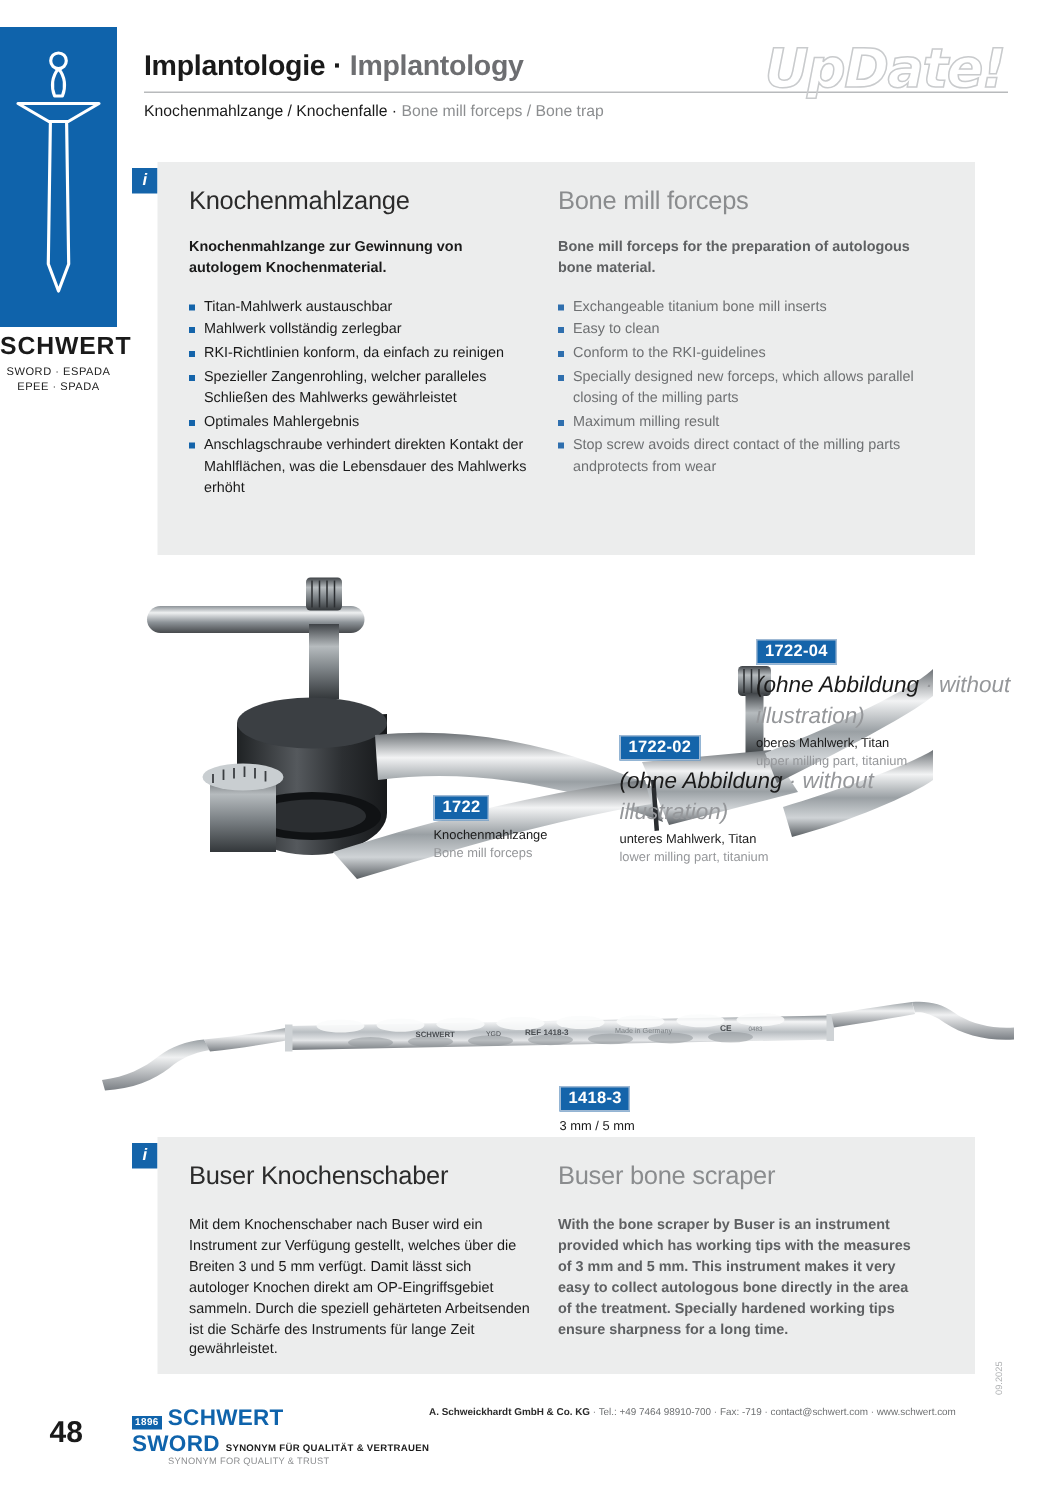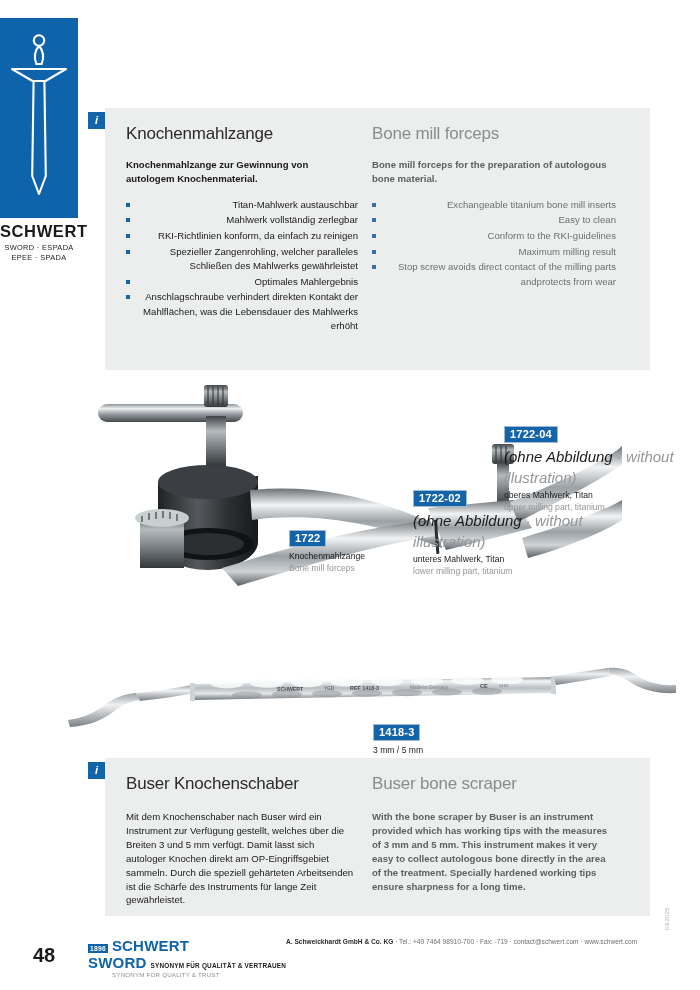--- a/index.html
+++ b/index.html
@@ -56,21 +56,21 @@
   
   .panel { position: absolute; background: #eceded; }
   .col { position: absolute; }
   .col h2 { font-size: 17px; font-weight: normal; color: #2b2b2b; letter-spacing: -.2px; }
   .col.en h2 { color: #8a8c8e; }
   .lead { font-size: 9.6px; font-weight: bold; line-height: 1.45; margin-top: 14px; color: #1a1a1a; }
   .col.en .lead { color: #5e6062; }
   ul.feat { list-style: none; margin-top: 12px; }
   ul.feat li {
     position: relative; padding-left: 10px;
-    font-size: 9.6px; line-height: 1.52; color: #1a1a1a; margin-bottom: 1px; text-align: right;
+    font-size: 9.6px; line-height: 1.52; color: #1a1a1a; margin-bottom: 1px;
   }
   ul.feat li::before {
     content: ""; position: absolute; left: 0; top: 5px;
     width: 4px; height: 4px; background: #1464aa;
   }
   .col.en ul.feat li { color: #6e7072; }
   .col.en ul.feat li::before { background: #2f6fae; }
 
   
   .artno {
@@ -119,20 +119,30 @@
         <path d="M33.6 63 L32.2 158 L39 176 L45.8 158 L44.4 63 Z"></path>
       </g>
     </svg>
   </div>
   <div class="brand">
     <div class="brand-main">SCHWERT</div>
     <div class="brand-sub">SWORD · ESPADA</div>
     <div class="brand-sub" style="margin-top:0">EPEE · SPADA</div>
   </div>
 
+  <div class="header">
+    <div class="h-title">
+      <span>Implantologie</span><span> · </span><span class="en">Implantology</span>
+    </div>
+    <div class="h-rule"></div>
+    <div class="h-sub">
+      <span>Knochenmahlzange / Knochenfalle</span><span> · </span><span class="en">Bone mill forceps / Bone trap</span>
+    </div>
+    <div class="update">UpDate!</div>
+  </div>
 
   <div class="ibadge" style="left:88px; top:112px;">i</div>
   <div class="panel" style="left:105px; top:108px; width:545px; height:262px;"></div>
 
   <div class="col de" style="left:126px; top:124px; width:232px;">
     <h2>Knochenmahlzange</h2>
     <div class="lead">Knochenmahlzange zur Gewinnung von autologem Knochenmaterial.</div>
     <ul class="feat">
       <li>Titan-Mahlwerk austauschbar</li>
       <li>Mahlwerk vollständig zerlegbar</li>
@@ -143,20 +153,21 @@
     </ul>
   </div>
 
   <div class="col en" style="left:372px; top:124px; width:244px;">
     <h2>Bone mill forceps</h2>
     <div class="lead">Bone mill forceps for the preparation of autologous bone material.</div>
     <ul class="feat">
       <li>Exchangeable titanium bone mill inserts</li>
       <li>Easy to clean</li>
       <li>Conform to the RKI-guidelines</li>
+      <li>Specially designed new forceps, which allows parallel closing of the milling parts</li>
       <li>Maximum milling result</li>
       <li>Stop screw avoids direct contact of the milling parts andprotects from wear</li>
     </ul>
   </div>
 
   <svg class="fimg" style="left:62px; top:372px;" width="560" height="220" viewBox="0 0 560 220">
     <defs>
       <linearGradient id="steel" x1="0" y1="0" x2="0" y2="1">
         <stop offset="0%" stop-color="#6d7276"></stop>
         <stop offset="28%" stop-color="#f2f3f4"></stop>

